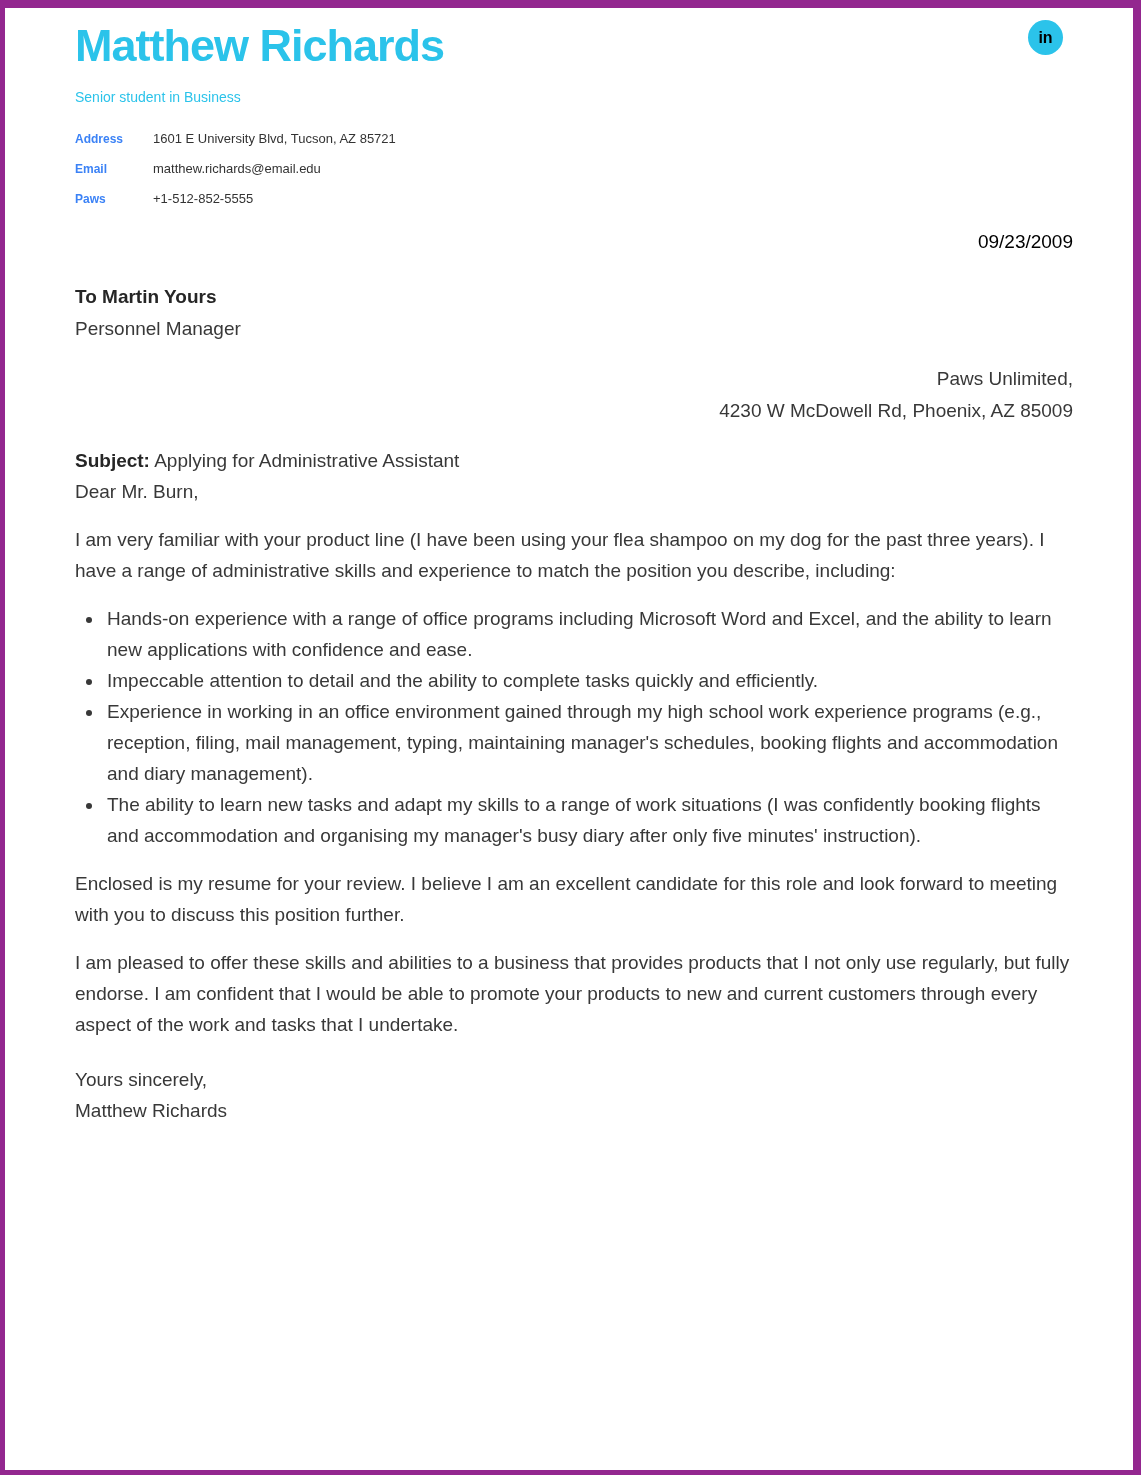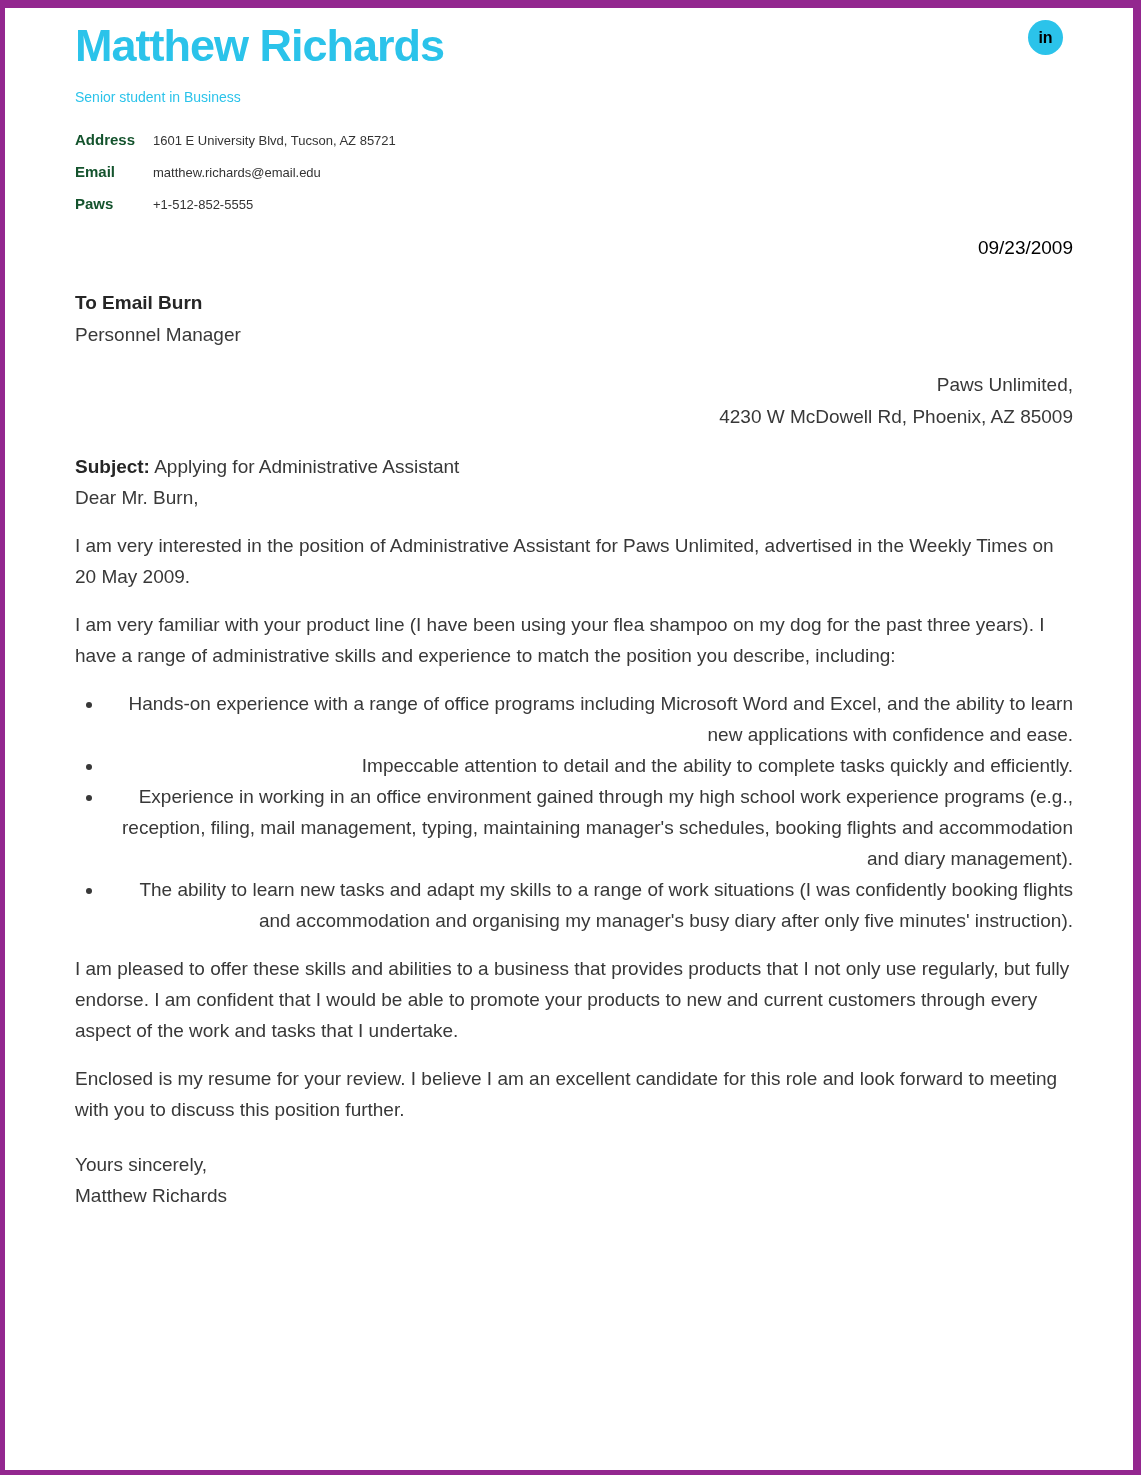--- a/index.html
+++ b/index.html
@@ -56,23 +56,23 @@
     margin-top: 26px;
   }
   .contact-row {
     display: flex;
     align-items: baseline;
     margin-bottom: 15px;
   }
   .contact-label {
     width: 78px;
     flex: 0 0 78px;
-    font-size: 15px;
+    font-size: 12px;
     font-weight: bold;
-    color: #14532d;
+    color: #3b82f6;
   }
   .contact-value {
     font-size: 13px;
     color: #333333;
   }
   
   .date {
     margin-top: 20px;
     text-align: right;
     font-size: 19px;
@@ -96,21 +96,20 @@
   .subject-line {
     margin-top: 18px;
   }
   .subject-label { font-weight: bold; color: #262626; }
   .letter-body p {
     margin: 0 0 17px 0;
   }
   .letter-body ul {
     margin: 0 0 17px 0;
     padding-left: 29px;
-    text-align: right;
   }
   .letter-body li {
     padding-left: 3px;
   }
   .signoff {
     margin-top: 24px;
     line-height: 31px;
   }
 </style>
 </head>
@@ -136,48 +135,47 @@
       <span class="contact-label">Paws</span>
       <span class="contact-value">+1-512-852-5555</span>
     </div>
   </div>
 
   <div class="letter-body">
 
     <div class="date">09/23/2009</div>
 
     <div class="recipient">
-      <div class="recipient-name">To Email Burn</div>
+      <div class="recipient-name">To Martin Yours</div>
       <div>Personnel Manager</div>
     </div>
 
     <div class="company">
       <div>Paws Unlimited,</div>
       <div>4230 W McDowell Rd, Phoenix, AZ 85009</div>
     </div>
 
     <div class="subject-line">
       <span class="subject-label">Subject:</span>
       <span>Applying for Administrative Assistant</span>
     </div>
 
     <p>Dear Mr. Burn,</p>
 
-    <p>I am very interested in the position of Administrative Assistant for Paws Unlimited, advertised in the Weekly Times on 20 May 2009.</p>
     <p>I am very familiar with your product line (I have been using your flea shampoo on my dog for the past three years). I have a range of administrative skills and experience to match the position you describe, including:</p>
 
     <ul>
       <li>Hands-on experience with a range of office programs including Microsoft Word and Excel, and the ability to learn new applications with confidence and ease.</li>
       <li>Impeccable attention to detail and the ability to complete tasks quickly and efficiently.</li>
       <li>Experience in working in an office environment gained through my high school work experience programs (e.g., reception, filing, mail management, typing, maintaining manager's schedules, booking flights and accommodation and diary management).</li>
       <li>The ability to learn new tasks and adapt my skills to a range of work situations (I was confidently booking flights and accommodation and organising my manager's busy diary after only five minutes' instruction).</li>
     </ul>
 
+    <p>Enclosed is my resume for your review. I believe I am an excellent candidate for this role and look forward to meeting with you to discuss this position further.</p>
     <p>I am pleased to offer these skills and abilities to a business that provides products that I not only use regularly, but fully endorse. I am confident that I would be able to promote your products to new and current customers through every aspect of the work and tasks that I undertake.</p>
-    <p>Enclosed is my resume for your review. I believe I am an excellent candidate for this role and look forward to meeting with you to discuss this position further.</p>
 
     <div class="signoff">
       <div>Yours sincerely,</div>
       <div>Matthew Richards</div>
     </div>
 
   </div>
 </div>
 
 </body></html>

